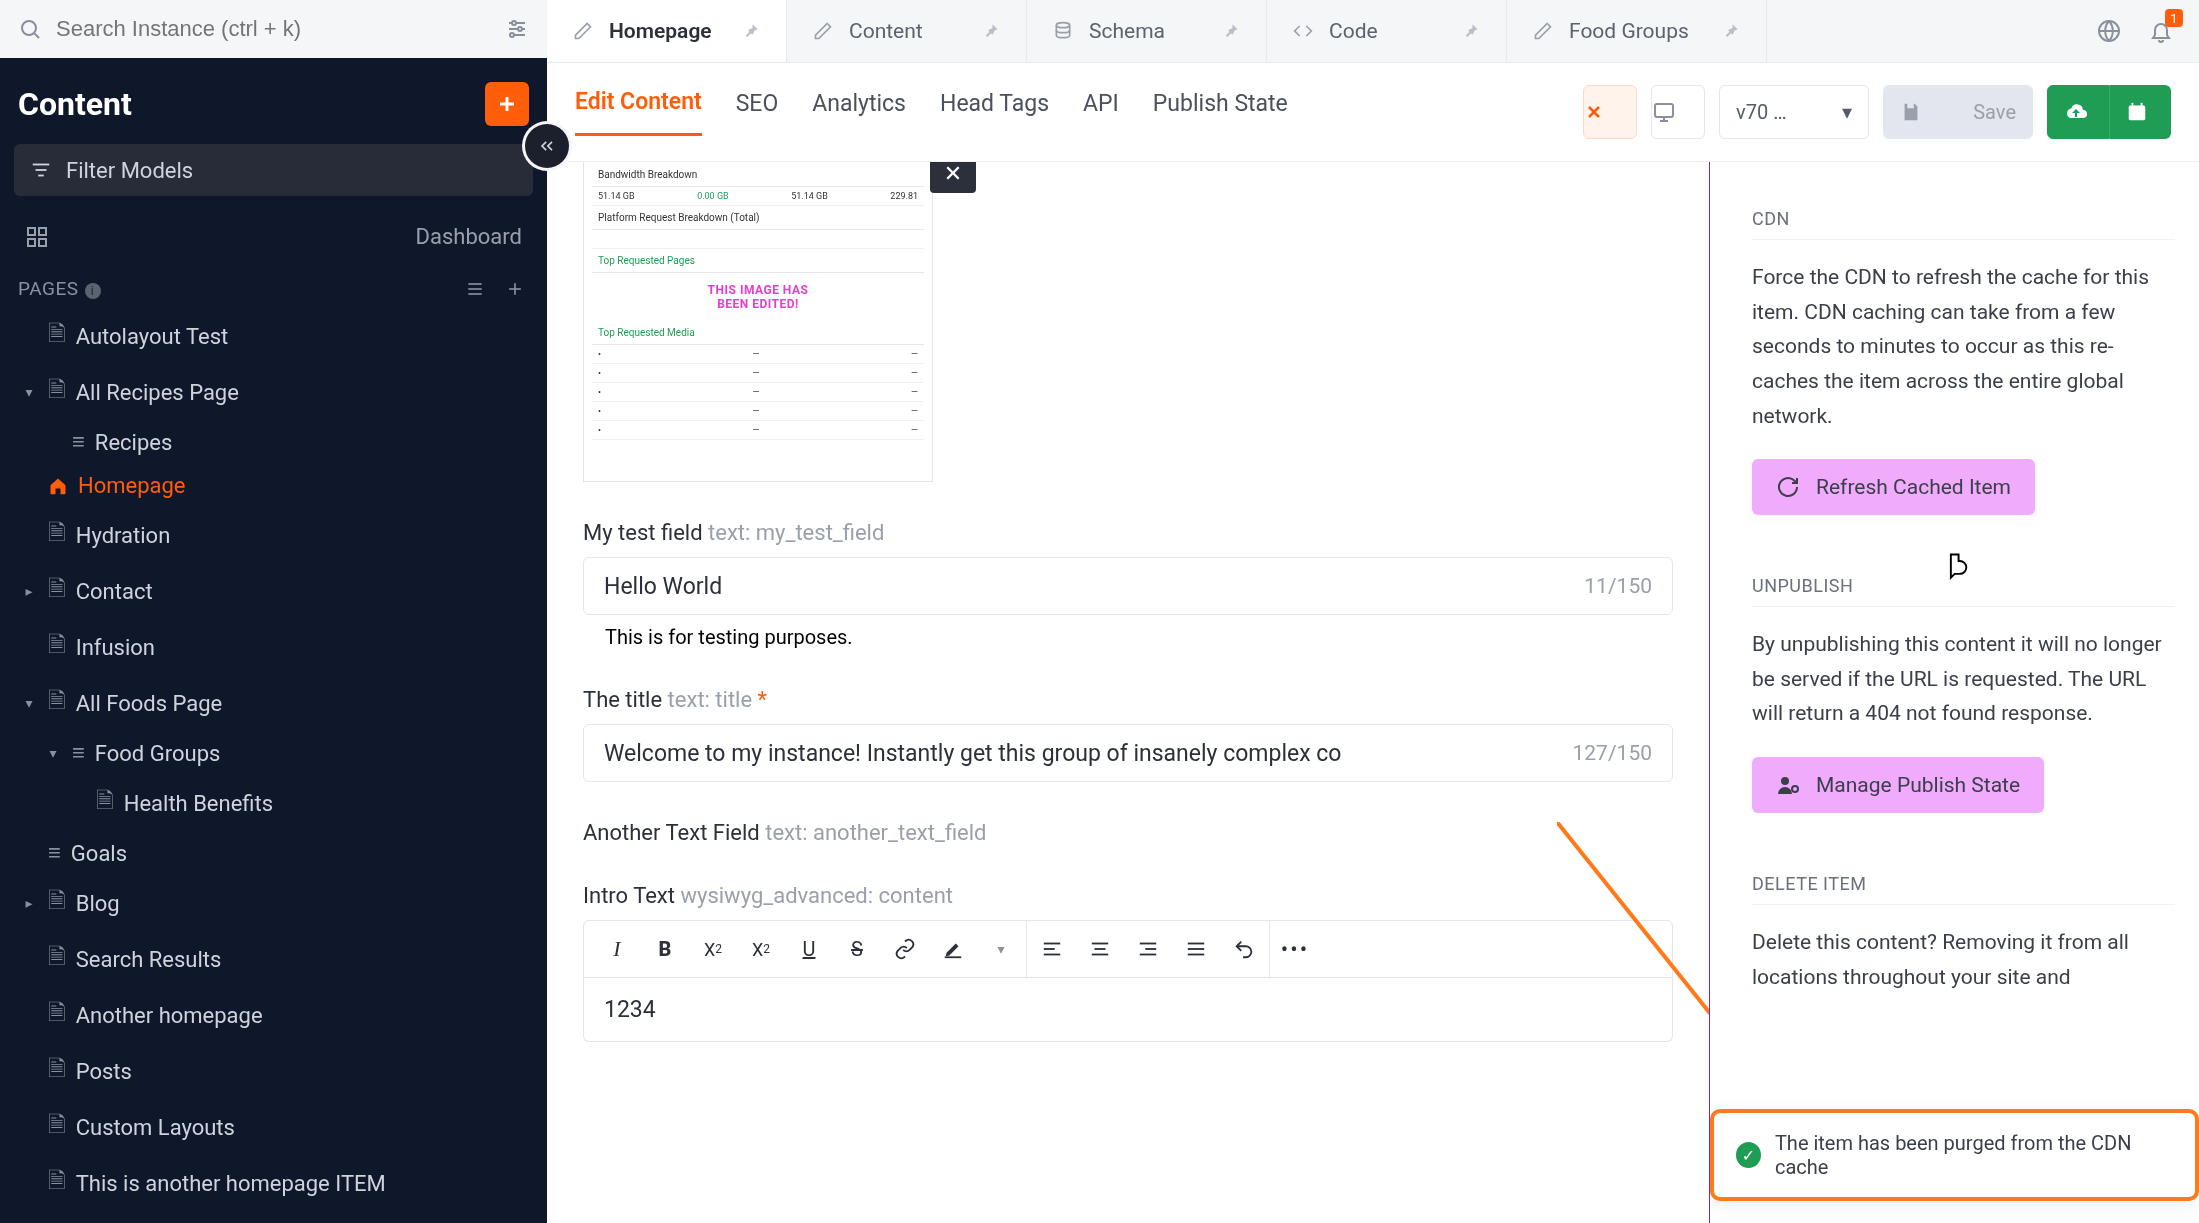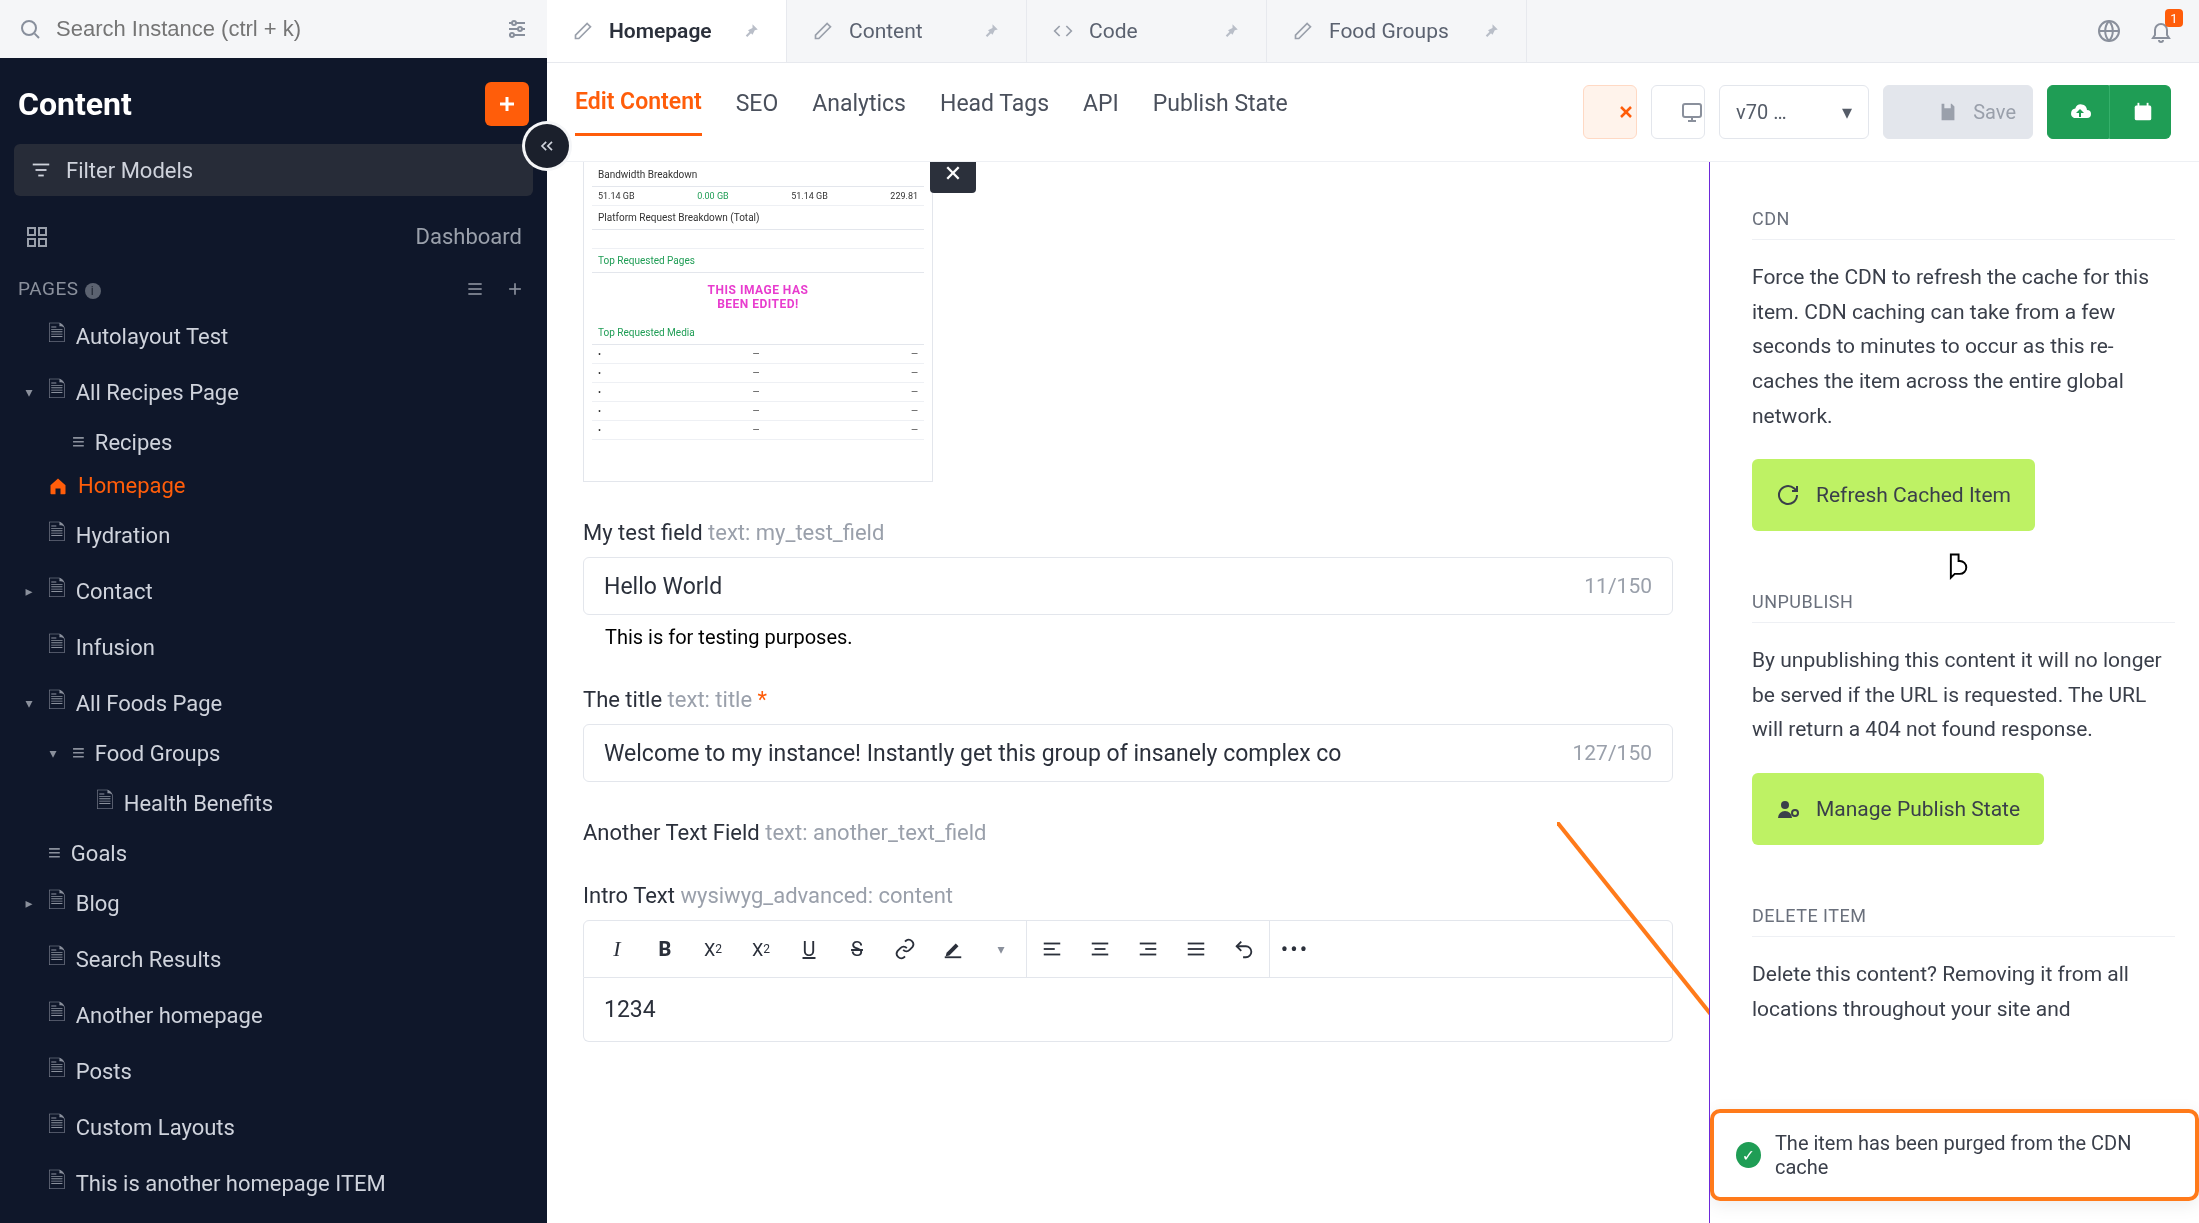--- a/index.html
+++ b/index.html
@@ -45,21 +45,21 @@
   .tabstrip .spacer { flex: 1; }
   .tab-right { display: flex; align-items: center; gap: 28px; padding: 0 26px; color: #8a909c; }
   .tab-right .bell-wrap { position: relative; }
   .tab-right .badge { position: absolute; top: -10px; right: -10px; background: #ff5d0a; color: #fff; font-size: 13px; width: 18px; height: 18px; border-radius: 4px; display:flex; align-items:center; justify-content:center; }
 
   
   .subnav { display: flex; align-items: center; padding: 22px 28px; gap: 34px; border-bottom: 1px solid #eef0f4; }
   .subnav .subtab { font-size: 23px; color: #4a505c; padding-bottom: 18px; cursor: pointer; }
   .subnav .subtab.active { color: #ff5d0a; border-bottom: 3px solid #ff5d0a; font-weight: 600; }
   .subnav .controls { margin-left: auto; display: flex; align-items: center; gap: 14px; }
-  .ctrl { height: 54px; border: 1px solid #e3e6ec; border-radius: 6px; display: flex; align-items: center; justify-content: flex-end; padding: 0 16px; color: #555c68; font-size: 20px; background:#fff; }
+  .ctrl { height: 54px; border: 1px solid #e3e6ec; border-radius: 6px; display: flex; align-items: center; justify-content: space-between; padding: 0 16px; color: #555c68; font-size: 20px; background:#fff; }
   .ctrl.close { color: #ff5d0a; border-color: #ffd9c4; background:#fff3eb; width:54px; padding:0;}
   .ctrl.icon { width:54px; padding:0; color:#8a909c;}
   .ctrl.version { min-width: 150px; gap: 10px; justify-content: space-between; }
   .ctrl.save { background: #e3e6ec; color: #9aa0ab; border-color: #e3e6ec; gap: 14px; min-width: 150px; cursor: not-allowed; }
   .ctrl.green { background: #1f9d55; color:#fff; border-color:#1f9d55; width:62px; }
   .ctrl.green2 { background: #1f9d55; color:#fff; border-color:#1f9d55; width:62px; border-left:1px solid #35b06a; }
   .green-group { display:flex; }
   .green-group .ctrl { border-radius:0; }
   .green-group .ctrl:first-child { border-radius:6px 0 0 6px; }
   .green-group .ctrl:last-child { border-radius:0 6px 6px 0; }
@@ -86,21 +86,21 @@
   .helper { margin-top:10px; padding-left:22px; color:#000000; font-size:20px; }
 
   .toolbar { margin-top:12px; border:1px solid #e3e6ec; border-radius:6px 6px 0 0; height:58px; display:flex; align-items:center; padding:0 8px; gap:0; }
   .tb-group { display:flex; align-items:center; border-right:1px solid #e3e6ec; height:100%; padding:0 10px; gap:18px; }
   .tb-btn { width:30px; height:30px; display:flex; align-items:center; justify-content:center; color:#2b303b; cursor:pointer; }
   .editor-body { border:1px solid #e3e6ec; border-top:none; padding:18px 20px; font-size:23px; color:#2b303b; border-radius:0 0 6px 6px; }
 
   
   .rp-section-title { font-size:18px; letter-spacing:.5px; color:#6a707c; margin-top:46px; margin-bottom:6px; border-bottom:1px solid #eef0f4; padding-bottom:10px; }
   .rp-text { font-size:21px; color:#3a3f4a; line-height:1.65; margin-top:20px; }
-  .rp-btn { margin-top:26px; height:72px; background:#bef264; border-radius:6px; display:inline-flex; align-items:center; gap:16px; padding:0 24px; font-size:21px; color:#3a3f4a; cursor:pointer; }
+  .rp-btn { margin-top:26px; height:56px; background:#f0abfc; border-radius:6px; display:inline-flex; align-items:center; gap:16px; padding:0 24px; font-size:21px; color:#3a3f4a; cursor:pointer; }
 
   .cursor { position:absolute; pointer-events:none; }
 
   
   .arrow-svg { position:absolute; pointer-events:none; }
   .toast { position:absolute; right:0; bottom:22px; border:4px solid #ff7a1a; border-radius:10px; background:#fff; padding:18px 22px; display:flex; align-items:center; gap:14px; font-size:20px; color:#3a3f4a; box-shadow:0 4px 18px rgba(0,0,0,.08); }
   .toast .ok { width:26px; height:26px; border-radius:50%; background:#1f9d55; color:#fff; display:flex; align-items:center; justify-content:center; font-size:16px; }
 
   svg { display:block; }
 </style>
@@ -297,20 +297,35 @@
             </svg>
           </span>
       </div>
       <div class="tab">
         <span class="tab-icon">
             <svg width="20" height="20" viewBox="0 0 24 24" fill="none" stroke="currentColor" stroke-width="2">
               <path d="M17 3l4 4L7 21H3v-4z"></path>
             </svg>
           </span>
         <span>Content</span>
+        <span class="pin">
+            <svg width="18" height="18" viewBox="0 0 24 24" fill="currentColor">
+              <path d="M14 3l7 7-4 1-3 6-2-2-5 5-2-2 5-5-2-2 6-3z"></path>
+            </svg>
+          </span>
+      </div>
+      <div class="tab">
+        <span class="tab-icon">
+            <svg width="20" height="20" viewBox="0 0 24 24" fill="none" stroke="currentColor" stroke-width="2">
+              <ellipse cx="12" cy="5" rx="8" ry="3"></ellipse>
+              <path d="M4 5v6c0 1.7 3.6 3 8 3s8-1.3 8-3V5"></path>
+              <path d="M4 11v6c0 1.7 3.6 3 8 3s8-1.3 8-3v-6"></path>
+            </svg>
+          </span>
+        <span>Schema</span>
         <span class="pin">
             <svg width="18" height="18" viewBox="0 0 24 24" fill="currentColor">
               <path d="M14 3l7 7-4 1-3 6-2-2-5 5-2-2 5-5-2-2 6-3z"></path>
             </svg>
           </span>
       </div>
       <div class="tab">
         <span class="tab-icon">
             <svg width="20" height="20" viewBox="0 0 24 24" fill="none" stroke="currentColor" stroke-width="2">
               <polyline points="16 18 22 12 16 6"></polyline>

